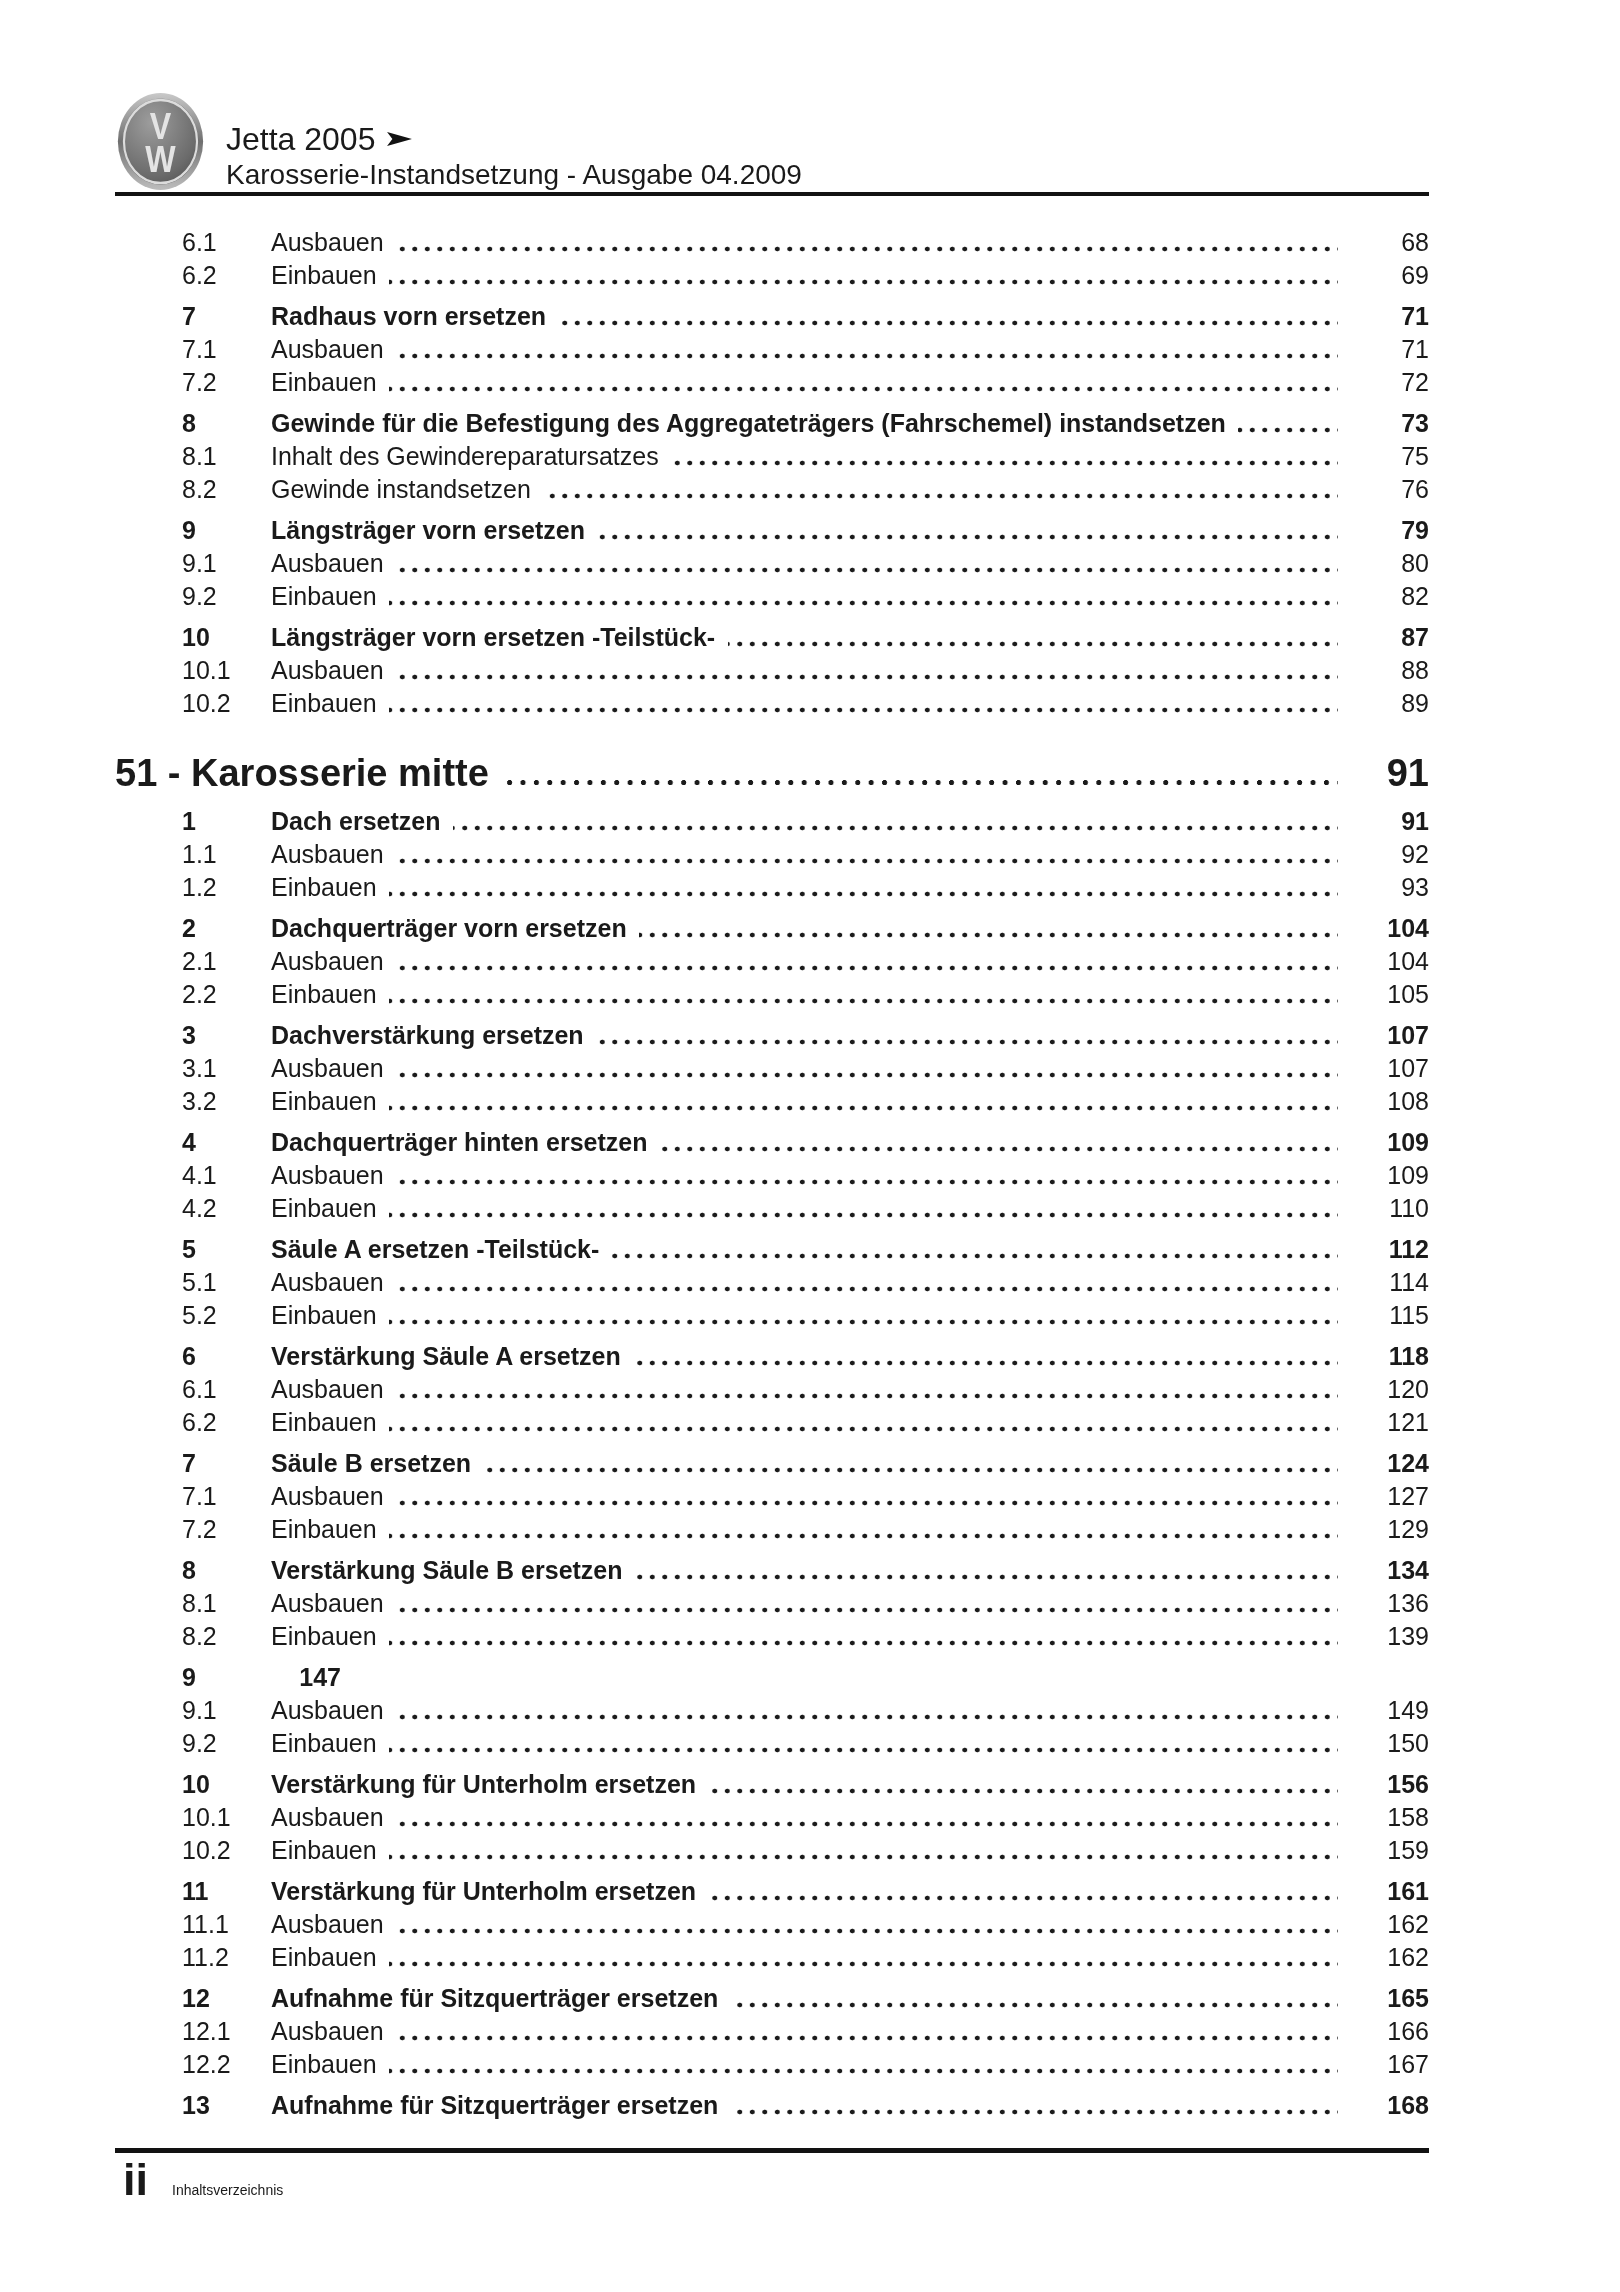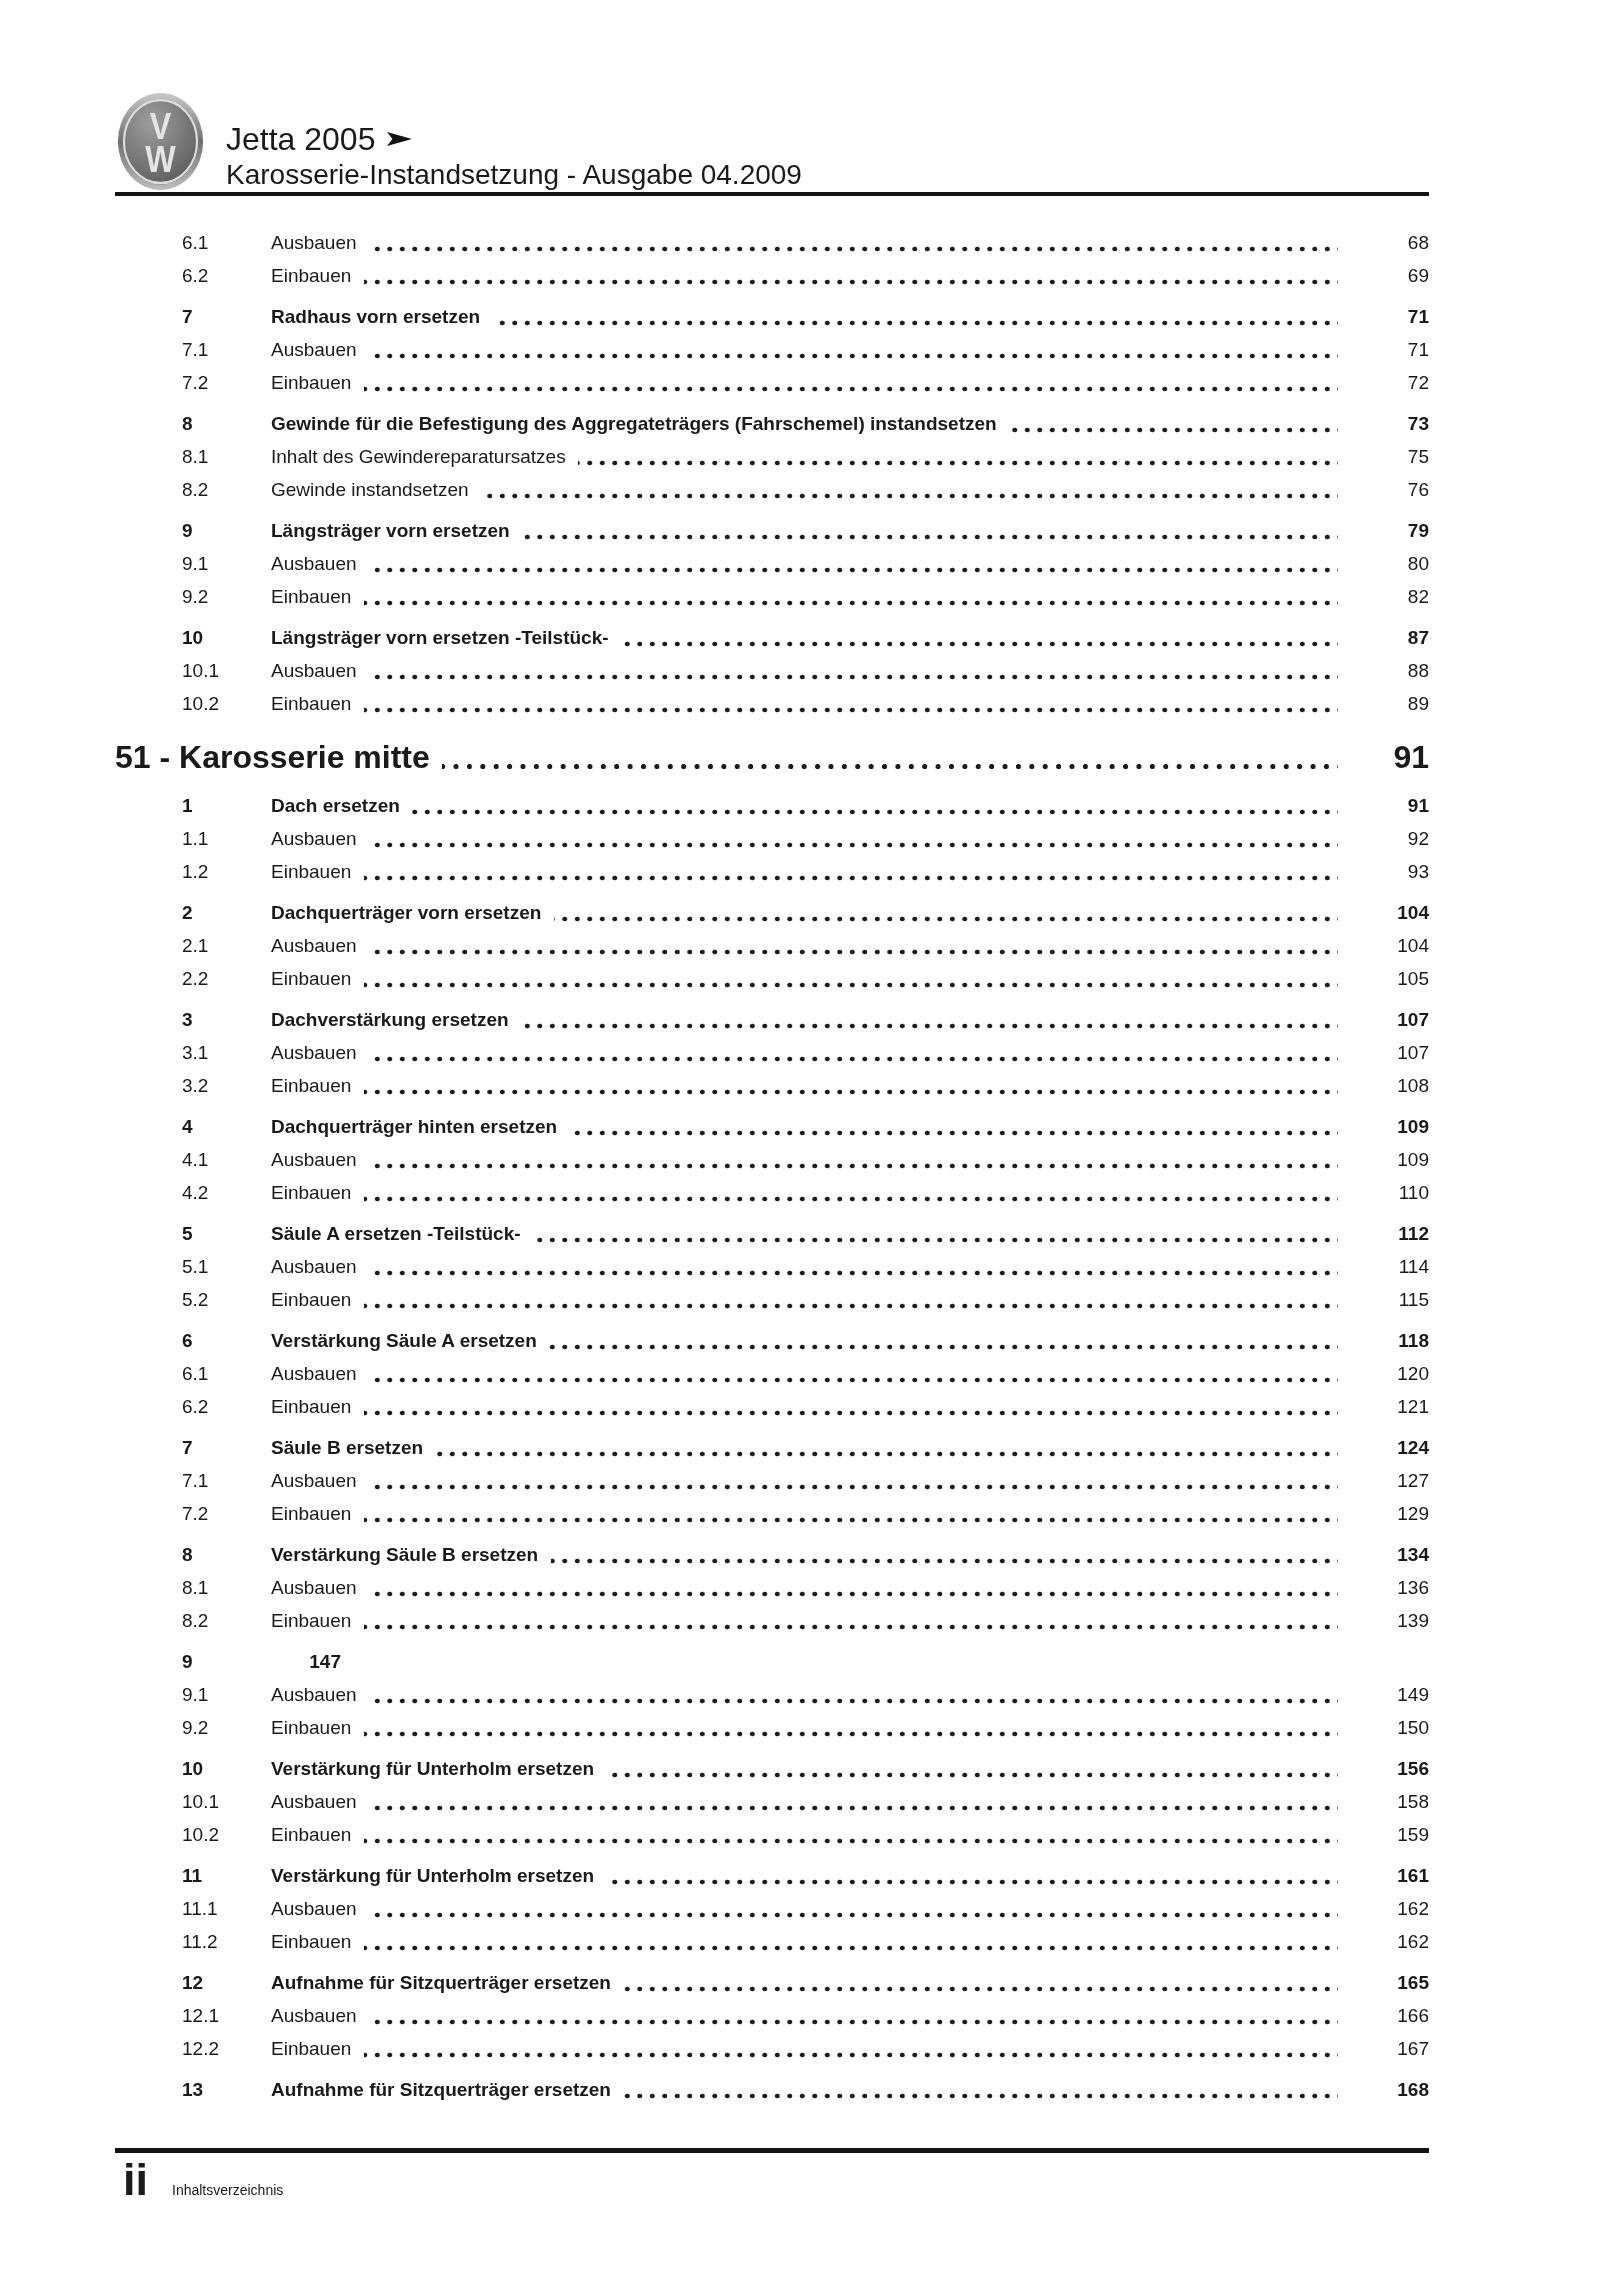--- a/index.html
+++ b/index.html
@@ -26,28 +26,28 @@
   .header-line2 { font-size: 28px; line-height: 30px; margin-top: 6.3px; }
   .header-rule {
     position: absolute; left: 115px; top: 192px;
     width: 1314px; height: 3.6px; background: #121212;
   }
 
   
   .toc { position: absolute; left: 115px; top: 226px; width: 1314px; }
   .row {
     display: flex; align-items: stretch;
-    font-size: 19px; line-height: 33px;
+    font-size: 25px; line-height: 33px;
     padding-left: 67px;
   }
   .row.main { margin-top: 8px; font-weight: bold; }
   .row.heading {
-    margin-top: 17px; margin-bottom: 10.7px;
+    margin-top: 33px; margin-bottom: 10.7px;
     padding-left: 0;
-    font-size: 32px; line-height: 41px; font-weight: bold; justify-content: space-between;
+    font-size: 38px; line-height: 41px; font-weight: bold; justify-content: space-between;
   }
   .num { flex: none; width: 89px; }
   .titlewrap {
     flex: 1 1 auto; min-width: 0;
     margin-right: 21.5px;
     background-image: radial-gradient(circle at 6.3px 23px, #1b1b1b 2.1px, rgba(0,0,0,0) 2.7px);
     background-size: 12.5px 33px;
     background-repeat: repeat-x;
     background-position: 0 0;
     white-space: nowrap; overflow: hidden;

